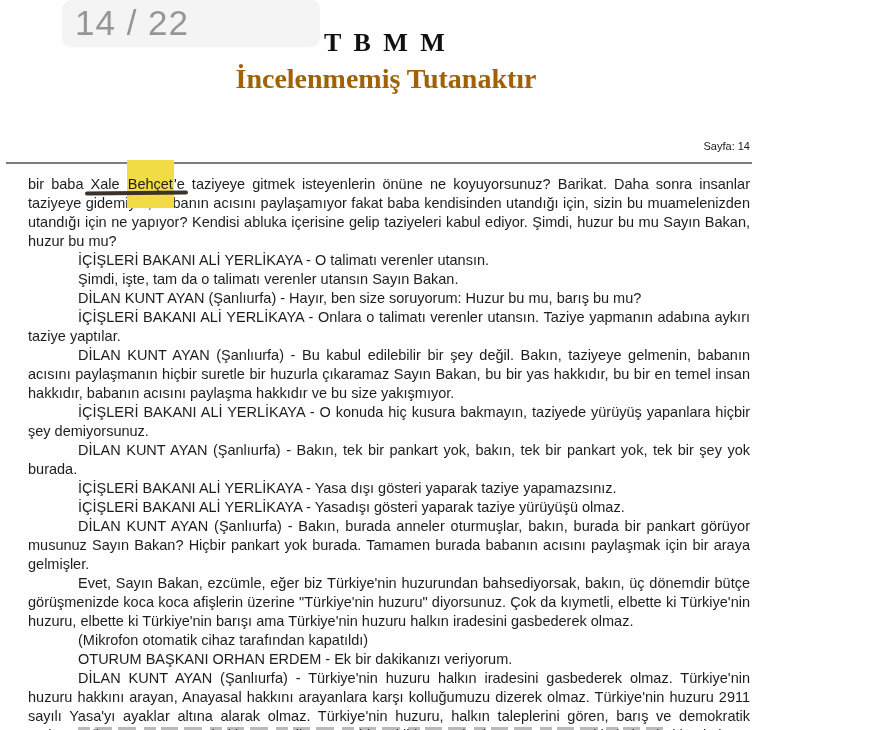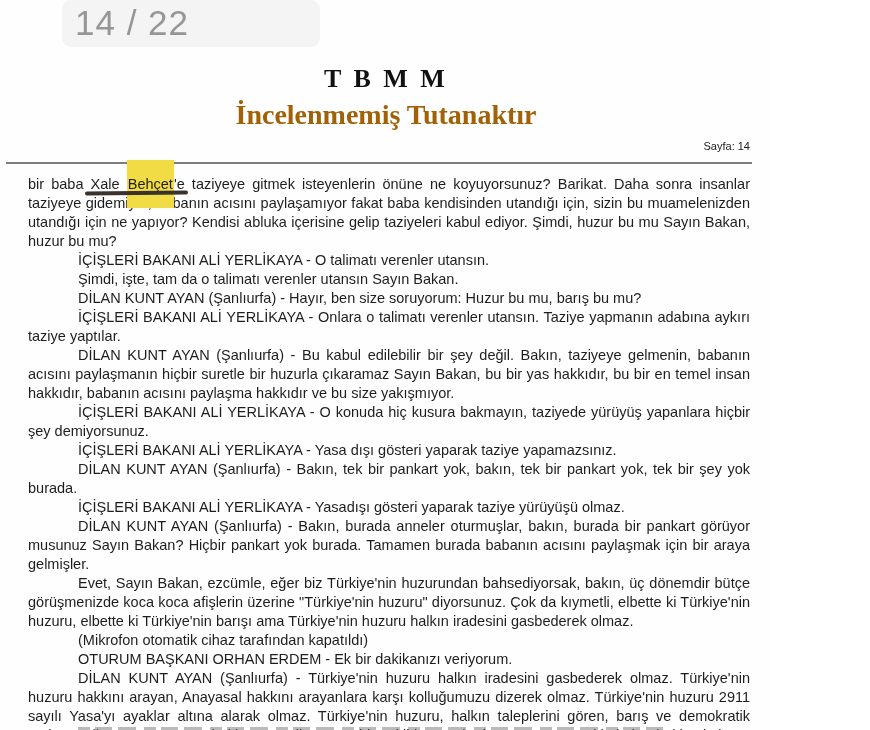--- a/index.html
+++ b/index.html
@@ -11,21 +11,21 @@
   .page-badge{
     position:absolute;left:62px;top:0;width:258px;height:47px;
     background:rgba(170,170,170,0.12);border-radius:9px;
   }
   .page-badge-text{
     position:absolute;left:13px;top:1px;
     font-size:35px;line-height:44px;color:#969696;letter-spacing:1px;
     font-family:"Liberation Sans",sans-serif;
   }
   
-  .doc-header{padding-top:30px;text-align:center;font-family:"Liberation Serif",serif;color:#111;margin-top:36px;}
+  .doc-header{padding-top:30px;text-align:center;font-family:"Liberation Serif",serif;color:#111;}
   .title-main{font-size:26px;font-weight:bold;letter-spacing:3px;line-height:1;}
   .title-sub{font-size:29px;font-weight:bold;line-height:1;margin-top:11px;}
   .title-status{font-size:28px;font-weight:bold;line-height:1;margin-top:9px;}
   .page-label{
     position:absolute;top:140px;right:22px;
     font-size:11px;color:#1c1c1c;font-family:"Liberation Sans",sans-serif;
   }
   .rule{
     position:absolute;top:162px;left:6px;right:20px;height:0;
     border-top:2px solid #7d7d7d;
@@ -71,22 +71,22 @@
   <div class="rule"></div>
 
   <div class="body-text">
     <p class="para"><span>bir baba </span><span class="anno-underline"><span>Xale </span><span class="hl">Behçet</span><span>'e</span></span><span> taziyeye gitmek isteyenlerin önüne ne koyuyorsunuz? Barikat. Daha sonra insanlar taziyeye gidemiyor, babanın acısını paylaşamıyor fakat baba kendisinden utandığı için, sizin bu muamelenizden utandığı için ne yapıyor? Kendisi abluka içerisine gelip taziyeleri kabul ediyor. Şimdi, huzur bu mu Sayın Bakan, huzur bu mu?</span></p>
     <p class="para indent">İÇİŞLERİ BAKANI ALİ YERLİKAYA - O talimatı verenler utansın.</p>
     <p class="para indent">Şimdi, işte, tam da o talimatı verenler utansın Sayın Bakan.</p>
     <p class="para indent">DİLAN KUNT AYAN (Şanlıurfa) - Hayır, ben size soruyorum: Huzur bu mu, barış bu mu?</p>
     <p class="para indent">İÇİŞLERİ BAKANI ALİ YERLİKAYA - Onlara o talimatı verenler utansın. Taziye yapmanın adabına aykırı taziye yaptılar.</p>
     <p class="para indent">DİLAN KUNT AYAN (Şanlıurfa) - Bu kabul edilebilir bir şey değil. Bakın, taziyeye gelmenin, babanın acısını paylaşmanın hiçbir suretle bir huzurla çıkaramaz Sayın Bakan, bu bir yas hakkıdır, bu bir en temel insan hakkıdır, babanın acısını paylaşma hakkıdır ve bu size yakışmıyor.</p>
     <p class="para indent">İÇİŞLERİ BAKANI ALİ YERLİKAYA - O konuda hiç kusura bakmayın, taziyede yürüyüş yapanlara hiçbir şey demiyorsunuz.</p>
+    <p class="para indent">DİLAN KUNT AYAN (Şanlıurfa) - Bakın, tek bir pankart yok, bakın, tek bir pankart yok, tek bir şey yok burada.</p>
     <p class="para indent">İÇİŞLERİ BAKANI ALİ YERLİKAYA - Yasa dışı gösteri yaparak taziye yapamazsınız.</p>
-    <p class="para indent">DİLAN KUNT AYAN (Şanlıurfa) - Bakın, tek bir pankart yok, bakın, tek bir pankart yok, tek bir şey yok burada.</p>
     <p class="para indent">İÇİŞLERİ BAKANI ALİ YERLİKAYA - Yasadışı gösteri yaparak taziye yürüyüşü olmaz.</p>
     <p class="para indent">DİLAN KUNT AYAN (Şanlıurfa) - Bakın, burada anneler oturmuşlar, bakın, burada bir pankart görüyor musunuz Sayın Bakan? Hiçbir pankart yok burada. Tamamen burada babanın acısını paylaşmak için bir araya gelmişler.</p>
     <p class="para indent">Evet, Sayın Bakan, ezcümle, eğer biz Türkiye'nin huzurundan bahsediyorsak, bakın, üç dönemdir bütçe görüşmenizde koca koca afişlerin üzerine "Türkiye'nin huzuru" diyorsunuz. Çok da kıymetli, elbette ki Türkiye'nin huzuru, elbette ki Türkiye'nin barışı ama Türkiye'nin huzuru halkın iradesini gasbederek olmaz.</p>
     <p class="para indent">(Mikrofon otomatik cihaz tarafından kapatıldı)</p>
     <p class="para indent">OTURUM BAŞKANI ORHAN ERDEM - Ek bir dakikanızı veriyorum.</p>
     <p class="para indent">DİLAN KUNT AYAN (Şanlıurfa) - Türkiye'nin huzuru halkın iradesini gasbederek olmaz. Türkiye'nin huzuru hakkını arayan, Anayasal hakkını arayanlara karşı kolluğumuzu dizerek olmaz. Türkiye'nin huzuru 2911 sayılı Yasa'yı ayaklar altına alarak olmaz. Türkiye'nin huzuru, halkın taleplerini gören, barış ve demokratik toplum çağrısını gören, yas hakkını engellemeyen bir şekilde ancak olur ve umuyoruz ki sizden beklentimiz en önemli göreviniz olan ülkenin iç huzuru ve toplumsal barışı sağlayacak, koruyacak hassasiyette davranmanızdır.</p>
     <p class="para indent">Teşekkürler.</p>
   </div>
 
   <div class="cutoff-line"></div>

